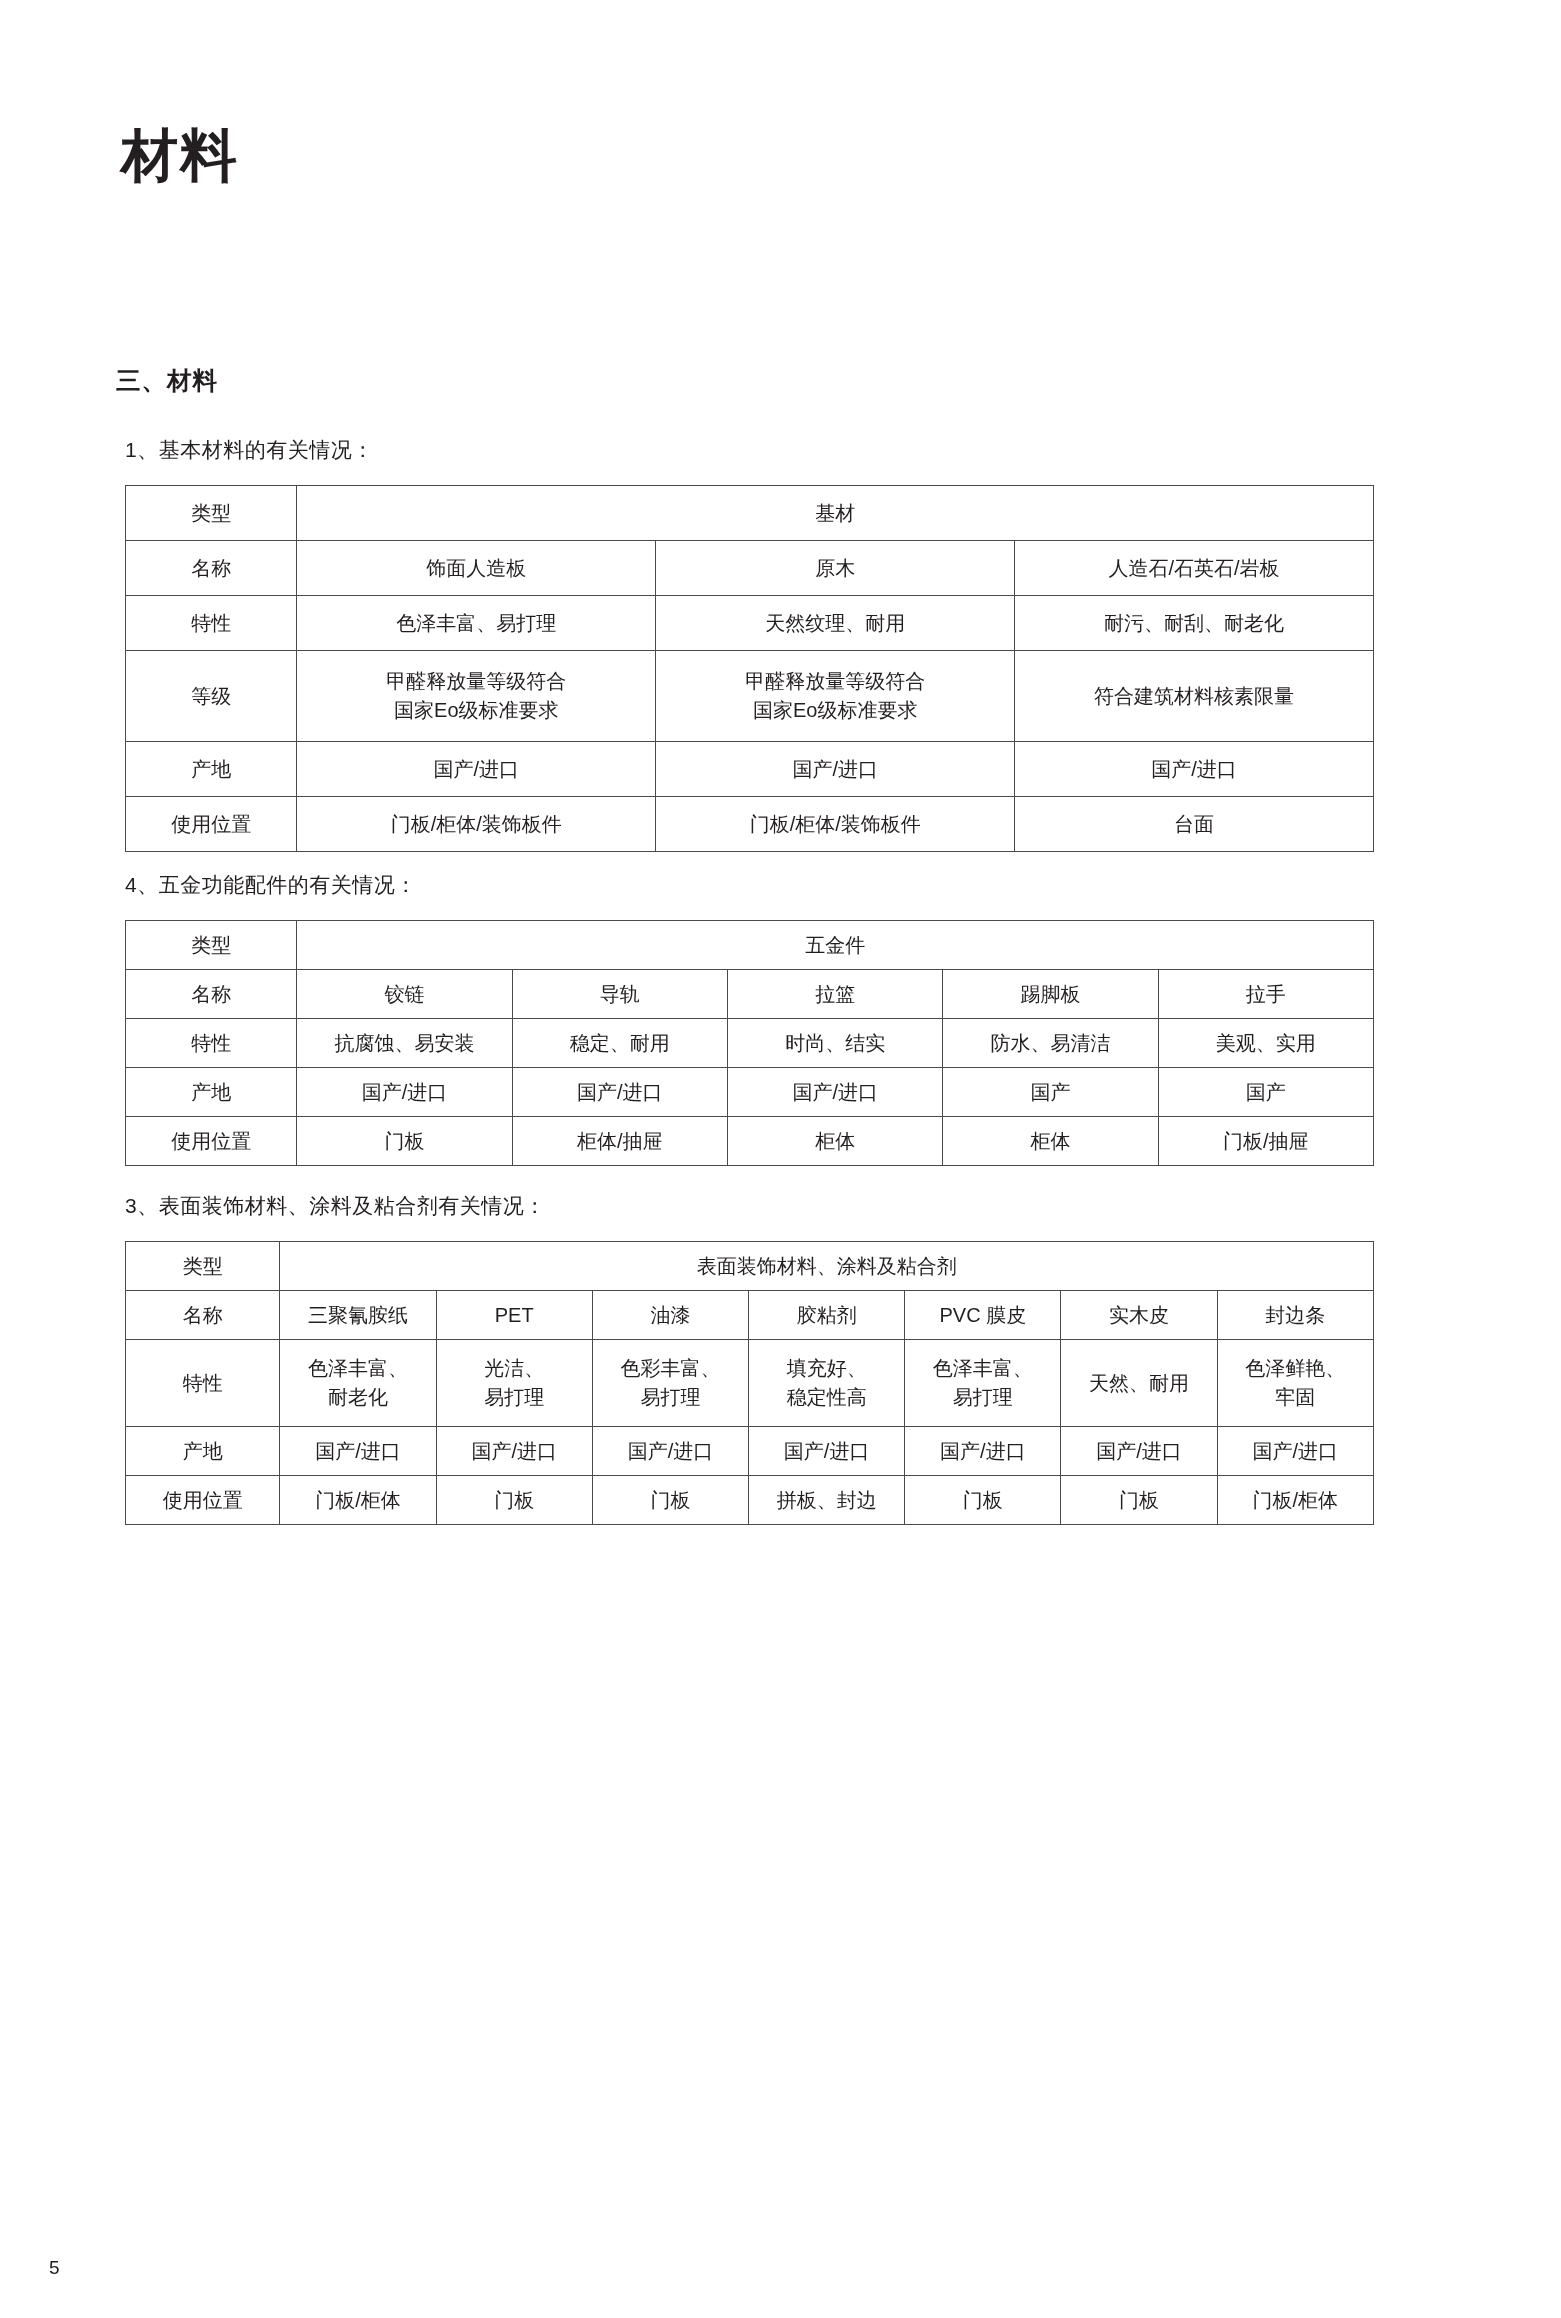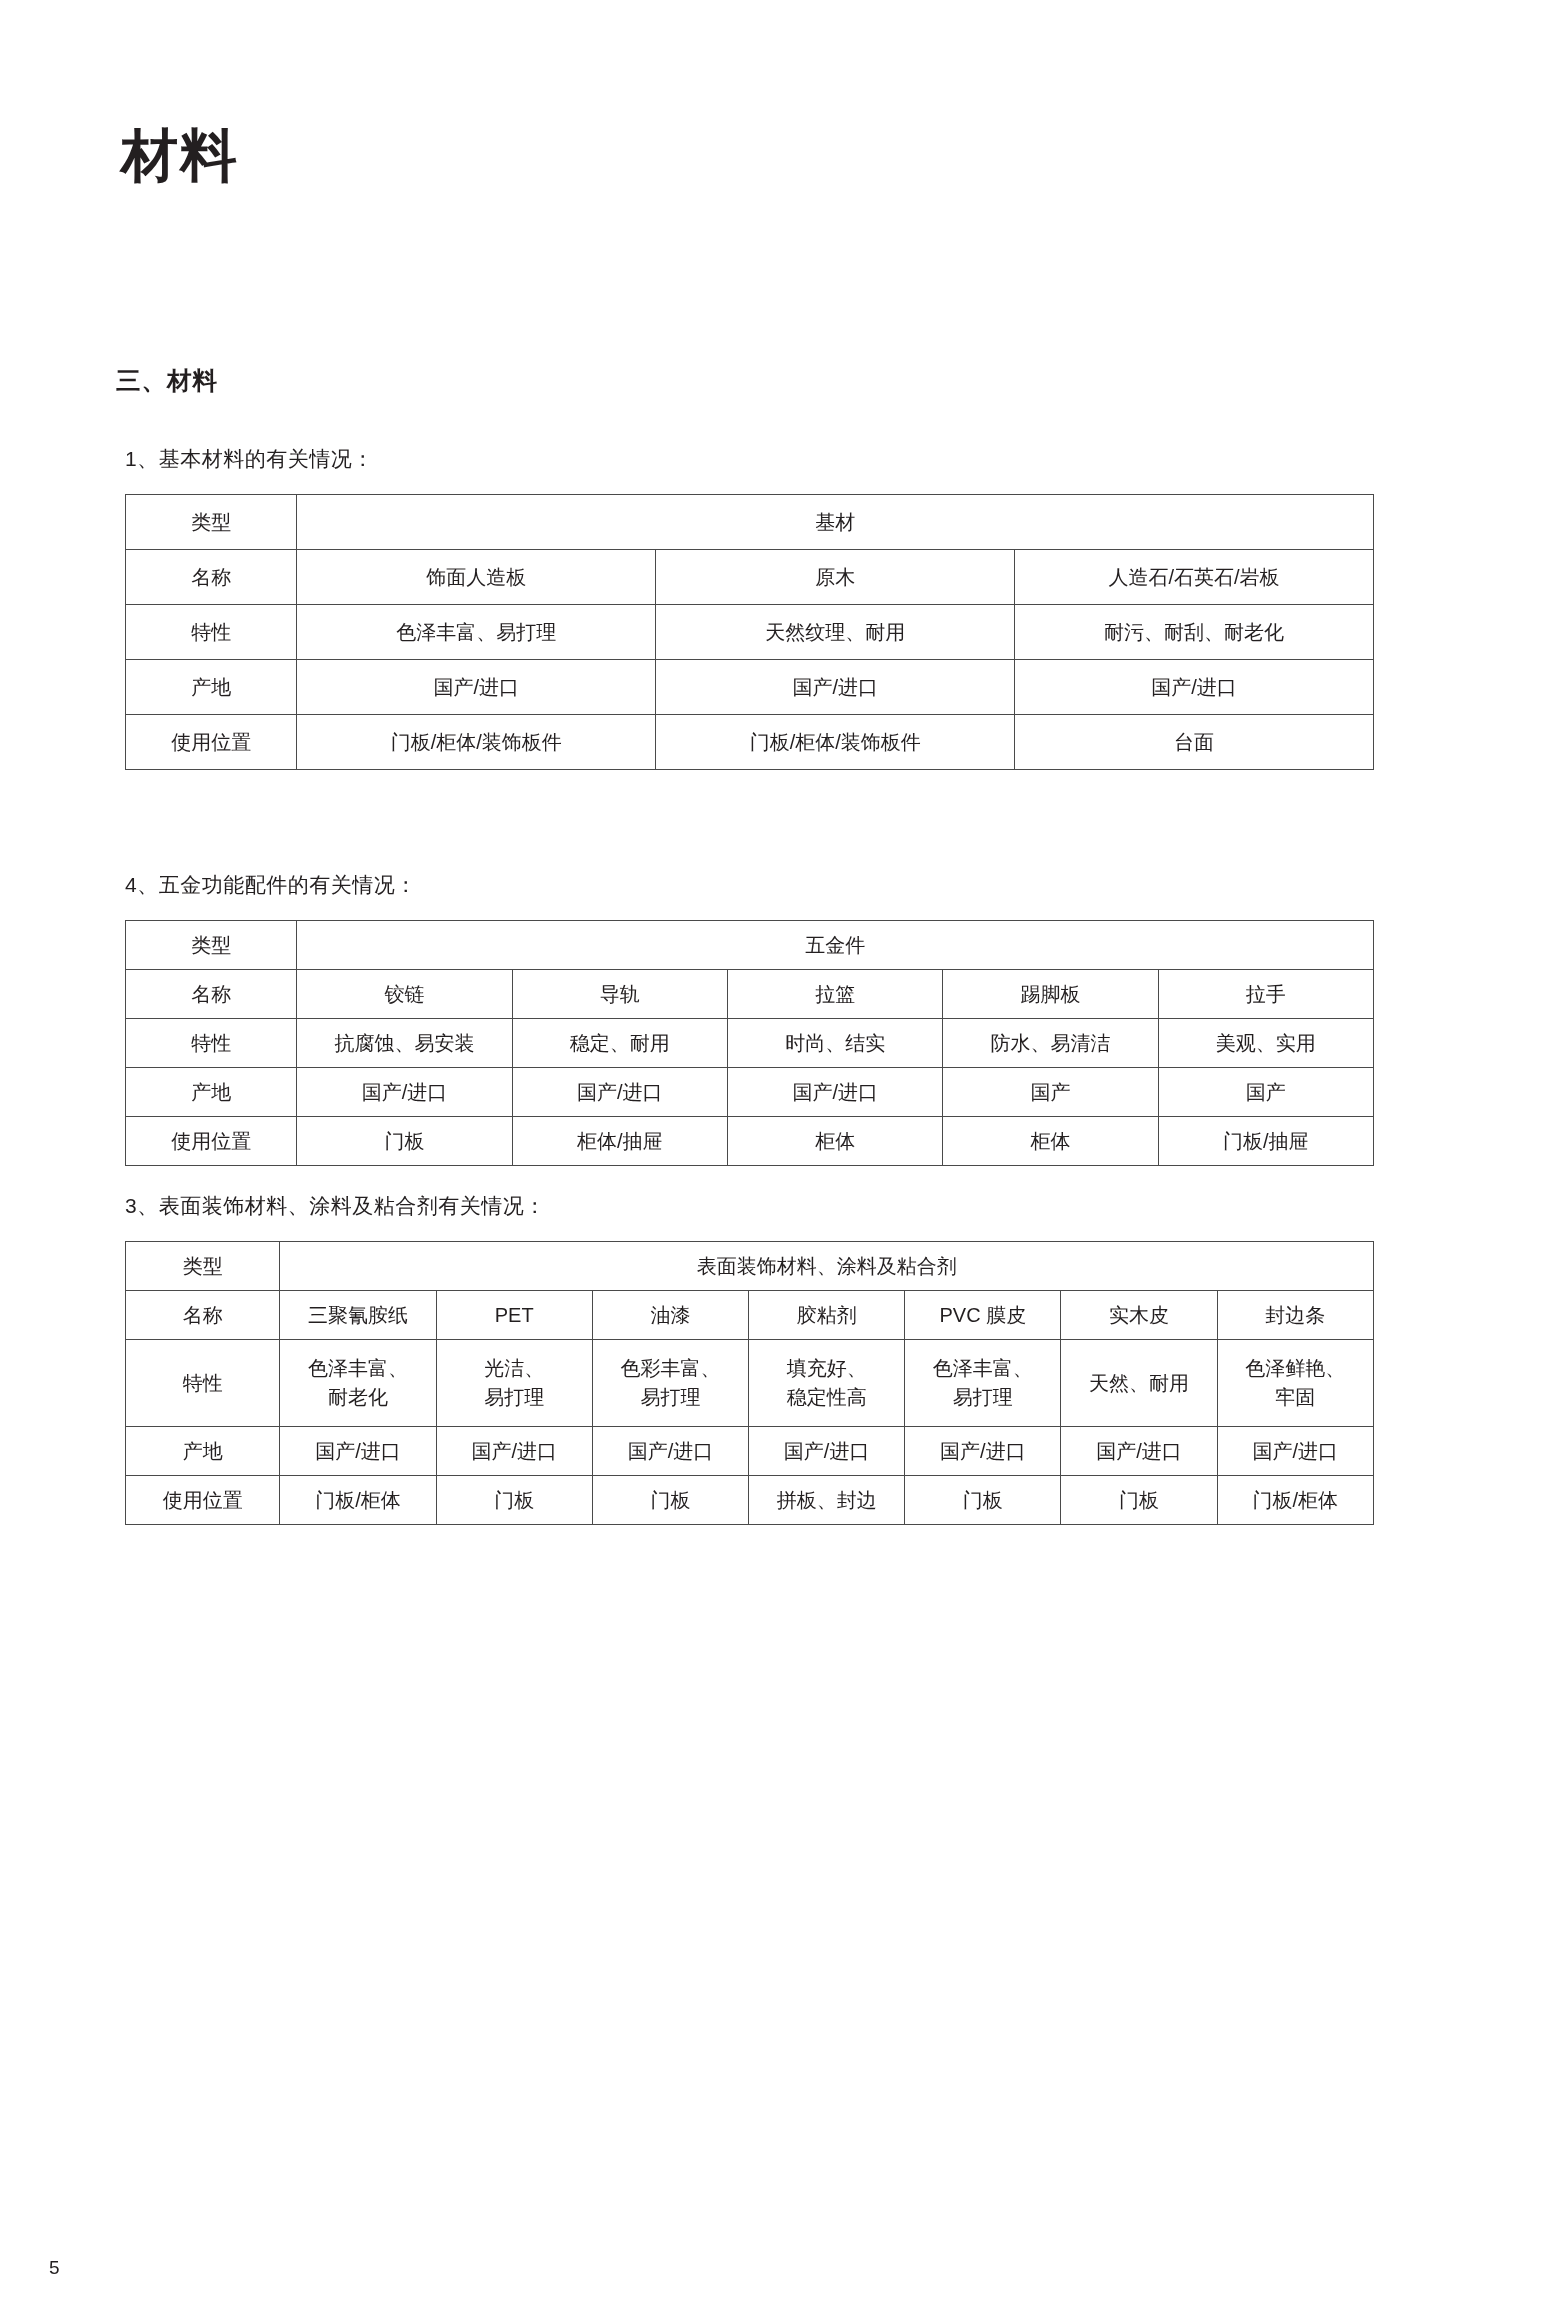--- a/index.html
+++ b/index.html
@@ -60,21 +60,21 @@
     vertical-align: middle;
     padding: 9.5px 5.7px;
     line-height: 1.45;
     word-break: break-all;
   }
   .cell-2line {
     line-height: 1.5;
   }
 
   
-  #block1 { top: 445px; }
+  #block1 { top: 436px; }
   #table1 { width: 1249px; }
   #table1 td.c0 { width: 159px; }
   #table1 td.c1 { width: 333px; }
   #table1 td.c2 { width: 379px; text-align: center; }
   #table1 td.c3 { width: 379px; text-align: center; }
   #table1 tr { height: 55px; }
 
   
   #block2 { top: 871px; }
   #table2 { width: 1249px; }
@@ -118,20 +118,26 @@
         <td class="c0">名称</td>
         <td class="c1">饰面人造板</td>
         <td class="c2">原木</td>
         <td class="c3">人造石/石英石/岩板</td>
       </tr>
       <tr>
         <td class="c0">特性</td>
         <td class="c1">色泽丰富、易打理</td>
         <td class="c2">天然纹理、耐用</td>
         <td class="c3">耐污、耐刮、耐老化</td>
+      </tr>
+      <tr style="height:91px">
+        <td class="c0">等级</td>
+        <td class="c1 cell-2line multiline">甲醛释放量等级符合<br>国家Eo级标准要求</td>
+        <td class="c2 cell-2line multiline">甲醛释放量等级符合<br>国家Eo级标准要求</td>
+        <td class="c3 multiline">符合建筑材料核素限量</td>
       </tr>
       <tr>
         <td class="c0">产地</td>
         <td class="c1">国产/进口</td>
         <td class="c2">国产/进口</td>
         <td class="c3">国产/进口</td>
       </tr>
       <tr>
         <td class="c0">使用位置</td>
         <td class="c1">门板/柜体/装饰板件</td>

